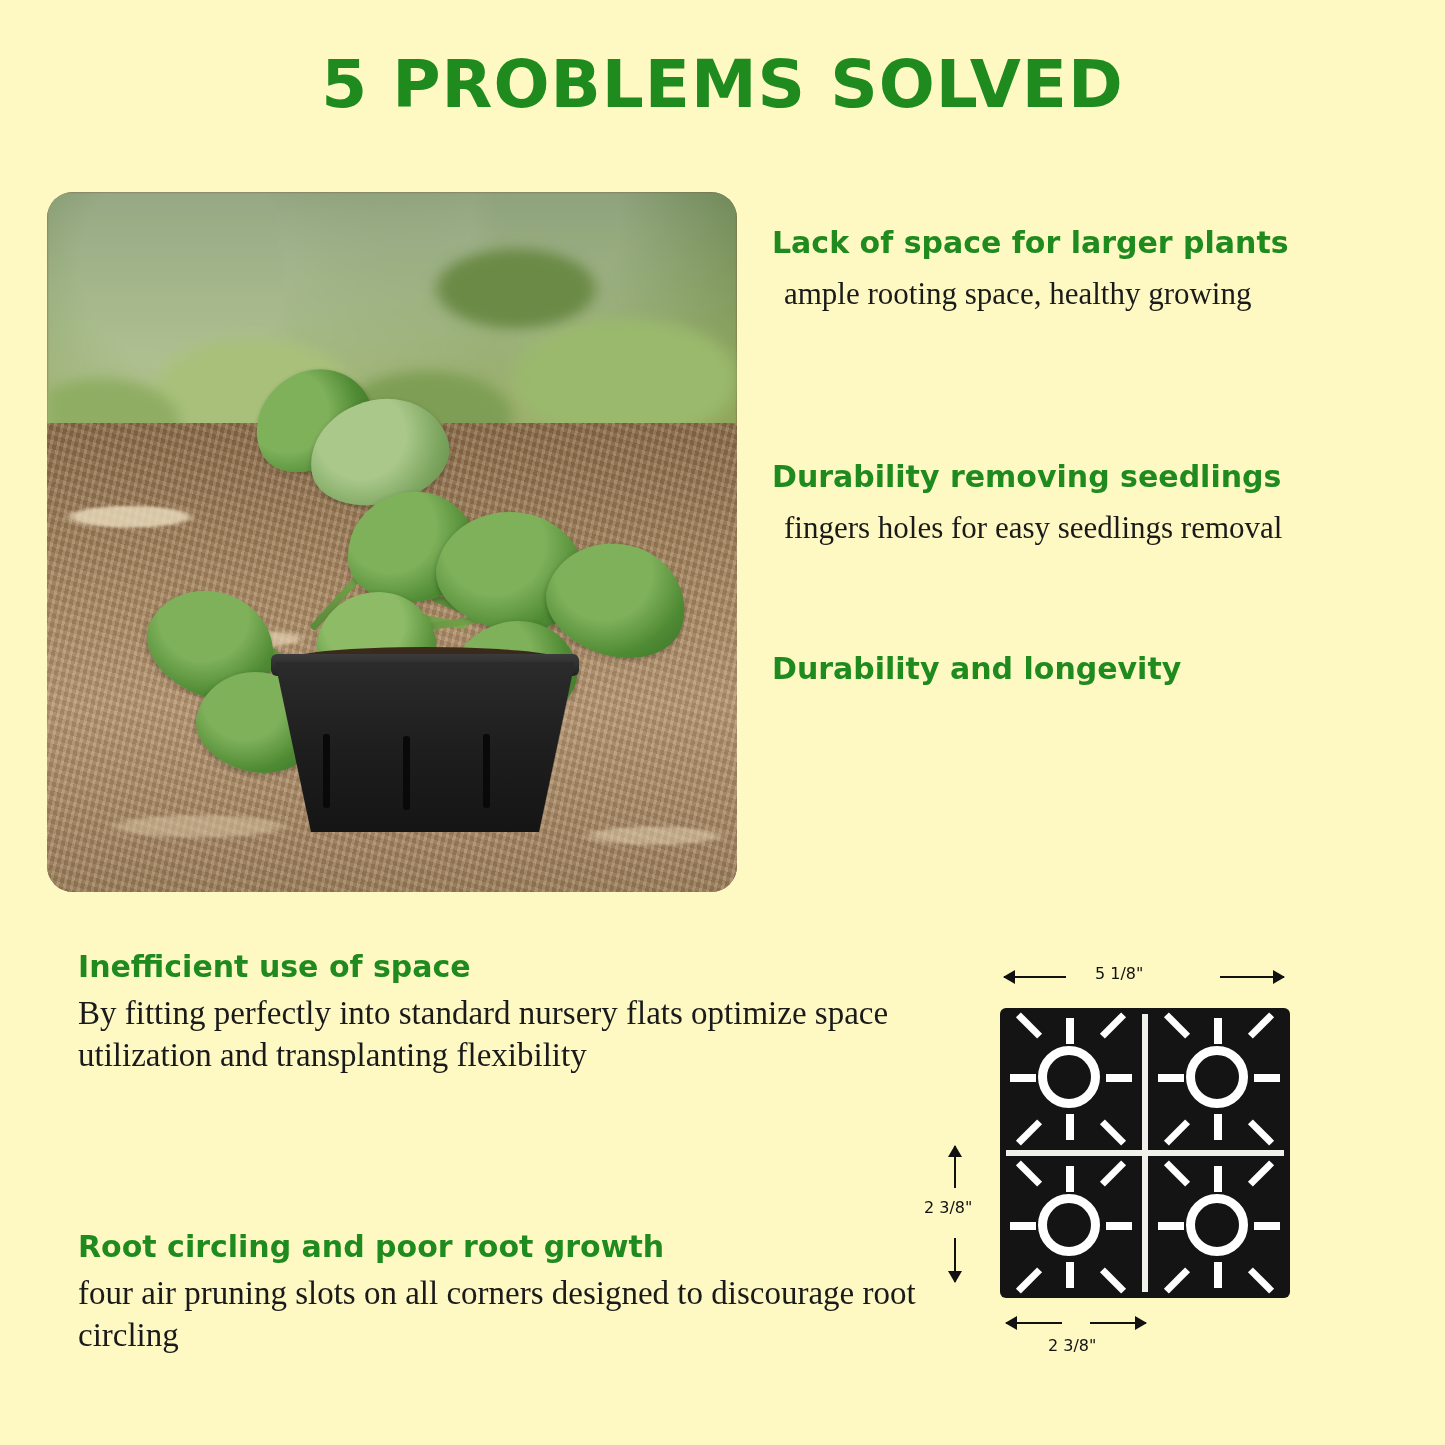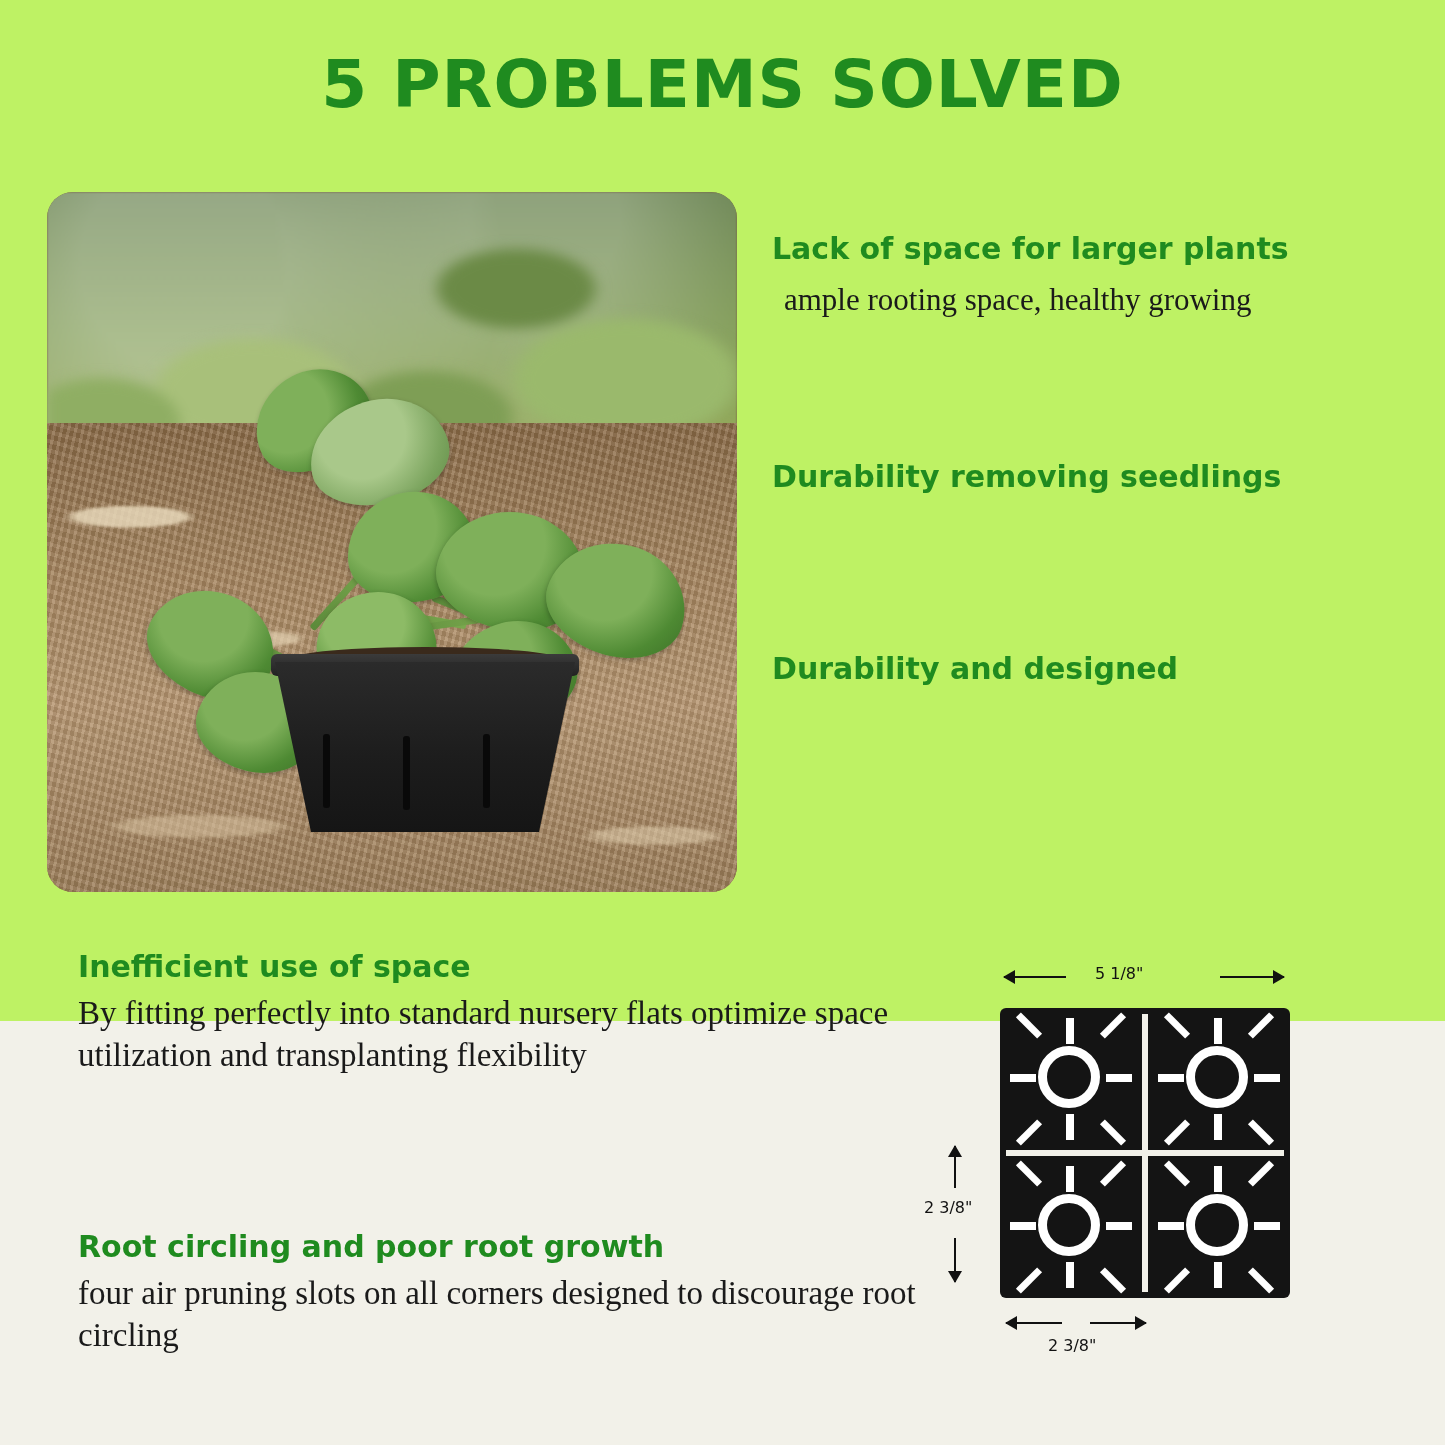--- a/index.html
+++ b/index.html
@@ -8,22 +8,22 @@
     width: 1445px;
     height: 1445px;
     background: #f2f1e9;
     font-family: "Liberation Sans", sans-serif;
     overflow: hidden;
     position: relative;
   }
   .page {
     position: relative;
     width: 1445px;
-    height: 1021px;
-    background: #bef264;
+    height: 1445px;
+    background: #fef9c3;
   }
   .headline {
     position: absolute;
     top: 52px;
     left: 0;
     width: 1445px;
     text-align: center;
     font-family: "DejaVu Sans", sans-serif;
     font-weight: bold;
     font-size: 66px;
@@ -116,21 +116,21 @@
   }
   .pot-slot {
     position: absolute;
     width: 7px; height: 74px;
     background: #090909;
     border-radius: 3px;
   }
 
   
   .rblock { position: absolute; left: 772px; width: 600px; }
-  .r1 { top: 230px; }
+  .r1 { top: 224px; }
   .r2 { top: 458px; }
   .r3 { top: 650px; }
   .b-title {
     font-family: "DejaVu Sans", sans-serif;
     font-weight: bold;
     color: #1f8b1f;
     font-size: 30px;
     line-height: 1.28;
     margin: 0 0 4px 0;
   }
@@ -278,24 +278,25 @@
     </div>
   </div>
 
   <div class="rblock r1">
     <p class="b-title">Lack of space for larger plants</p>
     <p class="b-body">ample rooting space, healthy growing</p>
   </div>
 
   <div class="rblock r2">
     <p class="b-title">Durability removing seedlings</p>
+    <p class="b-body">fingers holes for easy seedlings removal</p>
   </div>
 
   <div class="rblock r3">
-    <p class="b-title">Durability and designed</p>
+    <p class="b-title">Durability and longevity</p>
   </div>
 
   <div class="lblock l1">
     <p class="l-title">Inefficient use of space</p>
     <p class="l-body">By fitting perfectly into standard nursery flats optimize space utilization and transplanting flexibility</p>
   </div>
 
   <div class="lblock l2">
     <p class="l-title">Root circling and poor root growth</p>
     <p class="l-body"> four  air pruning slots on all corners designed to discourage root circling</p>

